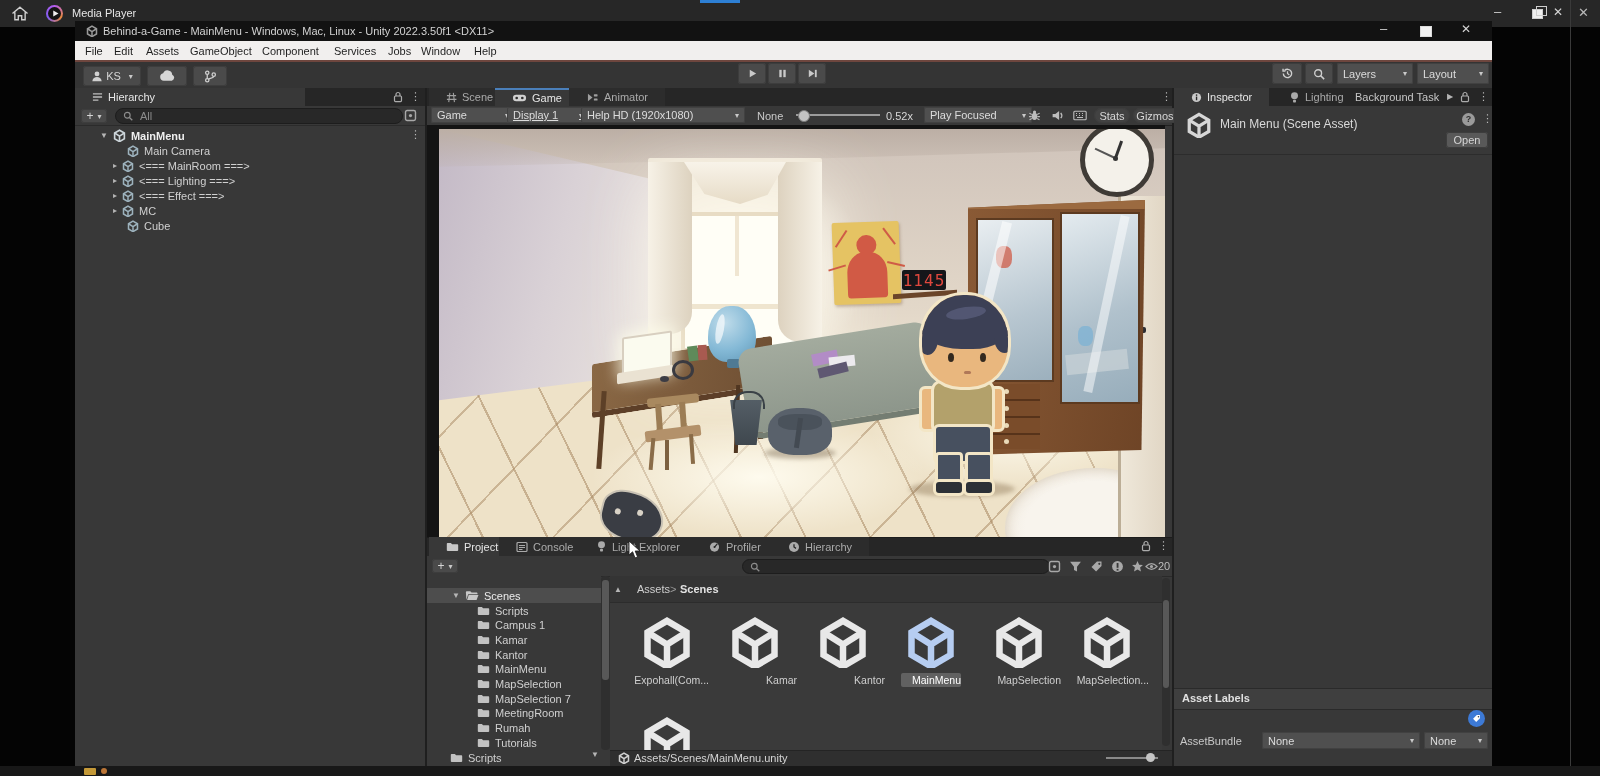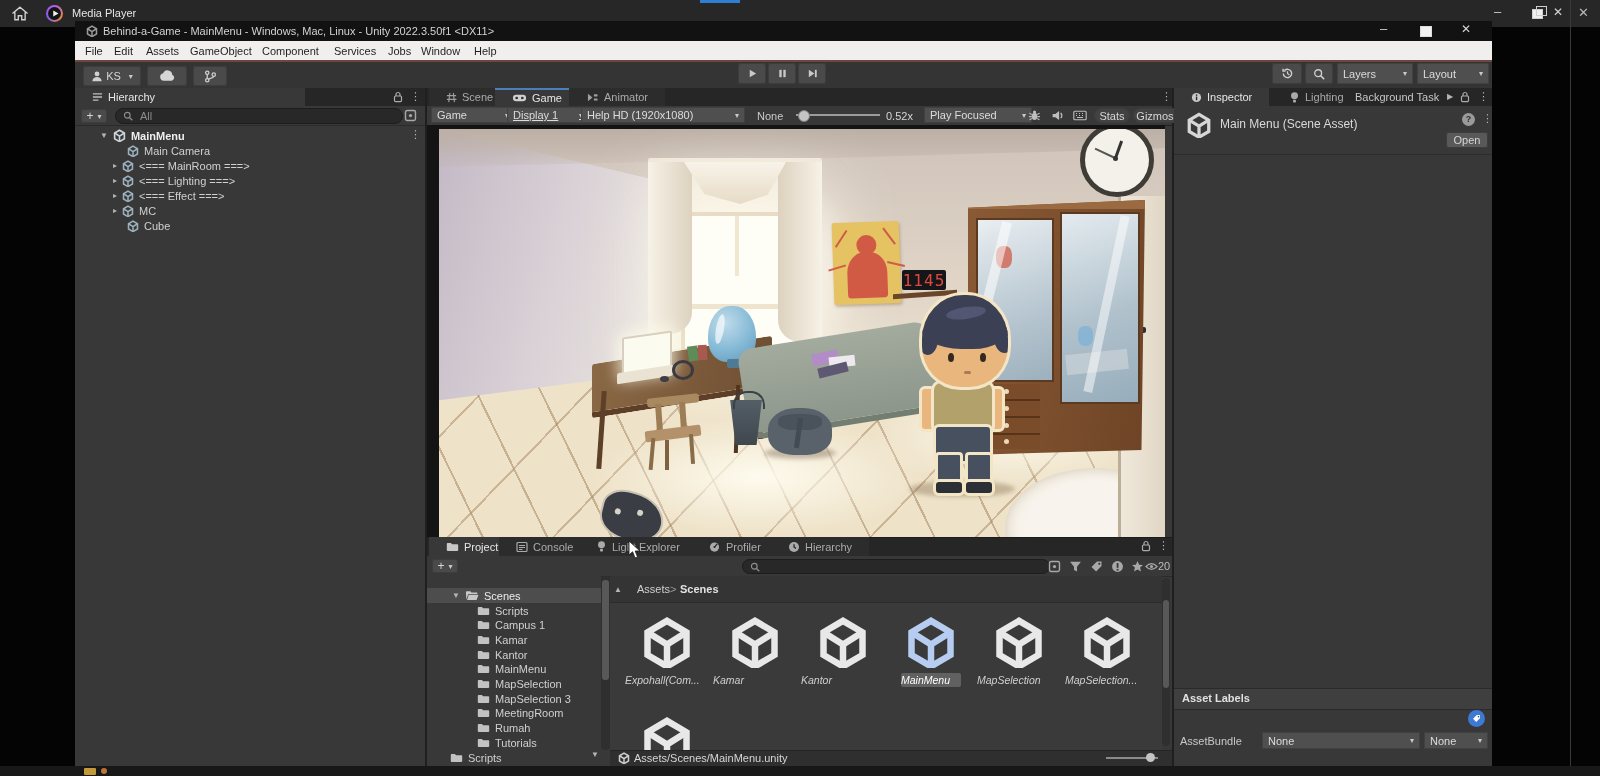--- a/index.html
+++ b/index.html
@@ -14,21 +14,21 @@
   .dd{position:absolute;display:flex;align-items:center;justify-content:space-between;background:#4f4f4f;border-radius:2px;padding:0 6px;color:#dcdcdc;box-shadow:inset 0 0 0 1px #414141;white-space:nowrap;}
   .car{font-size:8px;color:#c9c9c9;margin-left:5px;}
   .kebab{color:#b9b9b9;font-size:11px;line-height:1;}
   .trow{position:absolute;display:flex;align-items:center;gap:5px;color:#d0d0d0;white-space:nowrap;height:15px;}
   .arrow{font-size:8px;color:#b5b5b5;}
   .sin{background:transparent;border:0;outline:0;color:#cfcfcf;font:11px "Liberation Sans",sans-serif;width:100%;}
   .sin::placeholder{color:#8b8b8b;}
   .searchpill{position:absolute;display:flex;align-items:center;gap:5px;background:#282828;border:1px solid #1d1d1d;border-radius:8px;padding:0 7px;}
   .sb{position:absolute;background:#2f2f2f;border-radius:4px;}
   .sbt{position:absolute;background:#585858;border-radius:3px;}
-  .cell-label{font-size:10.5px;color:#cfcfcf;text-align:left;font-style:italic;}
+  .cell-label{font-size:10.5px;color:#cfcfcf;text-align:right;}
   .gs{position:absolute;}
 </style>
 </head>
 <body>
 
 <svg width="0" height="0" style="position:absolute">
 <defs>
   <symbol id="i-ucube" viewBox="0 0 64 64">
         <g fill="none" stroke="currentColor" stroke-width="8">
           <path d="M32 6 L56 20 V48 L32 62 L8 48 V20 Z"></path>
@@ -647,21 +647,21 @@
     <div class="trow" style="left:50px;top:100px;">
         <svg class="ic" width="13" height="10" style="color:#c2c2c2;">
           <use href="#i-folder"></use>
         </svg>
         <span>MapSelection</span>
       </div>
     <div class="trow" style="left:50px;top:115px;">
         <svg class="ic" width="13" height="10" style="color:#c2c2c2;">
           <use href="#i-folder"></use>
         </svg>
-        <span>MapSelection 3</span>
+        <span>MapSelection 7</span>
       </div>
     <div class="trow" style="left:50px;top:129px;">
         <svg class="ic" width="13" height="10" style="color:#c2c2c2;">
           <use href="#i-folder"></use>
         </svg>
         <span>MeetingRoom</span>
       </div>
     <div class="trow" style="left:50px;top:144px;">
         <svg class="ic" width="13" height="10" style="color:#c2c2c2;">
           <use href="#i-folder"></use>

